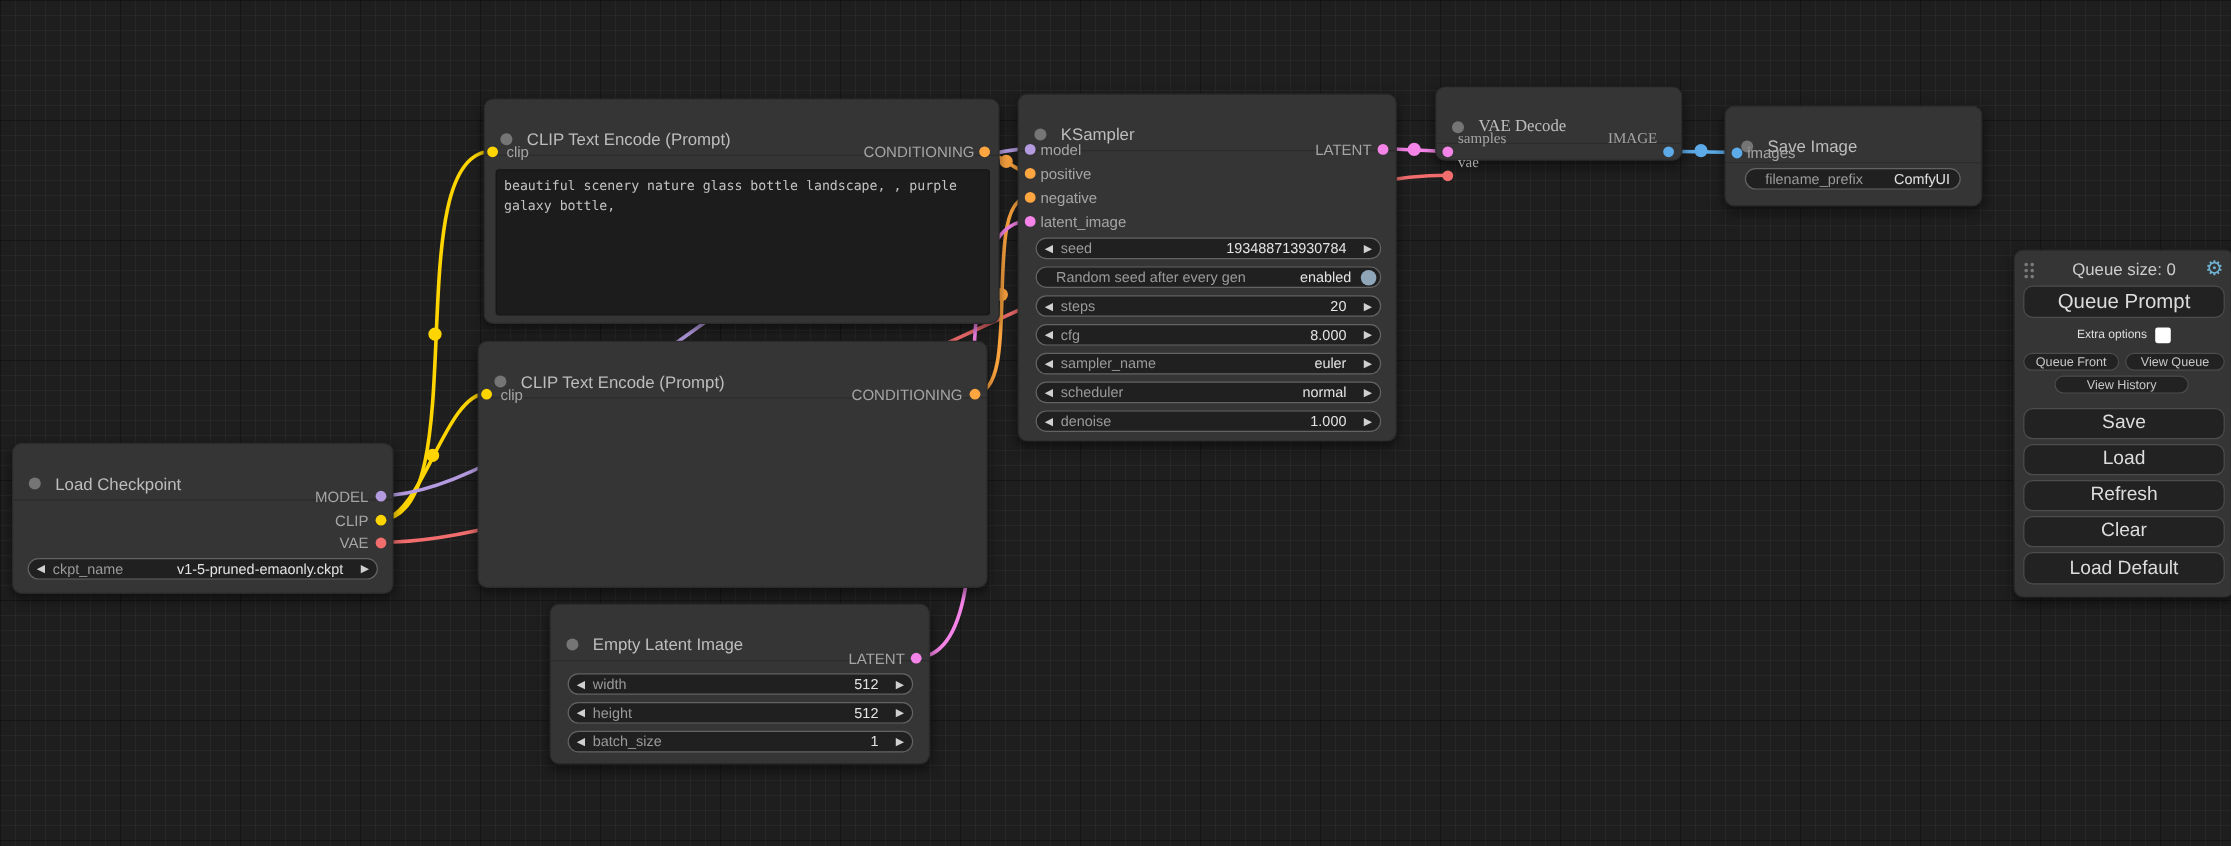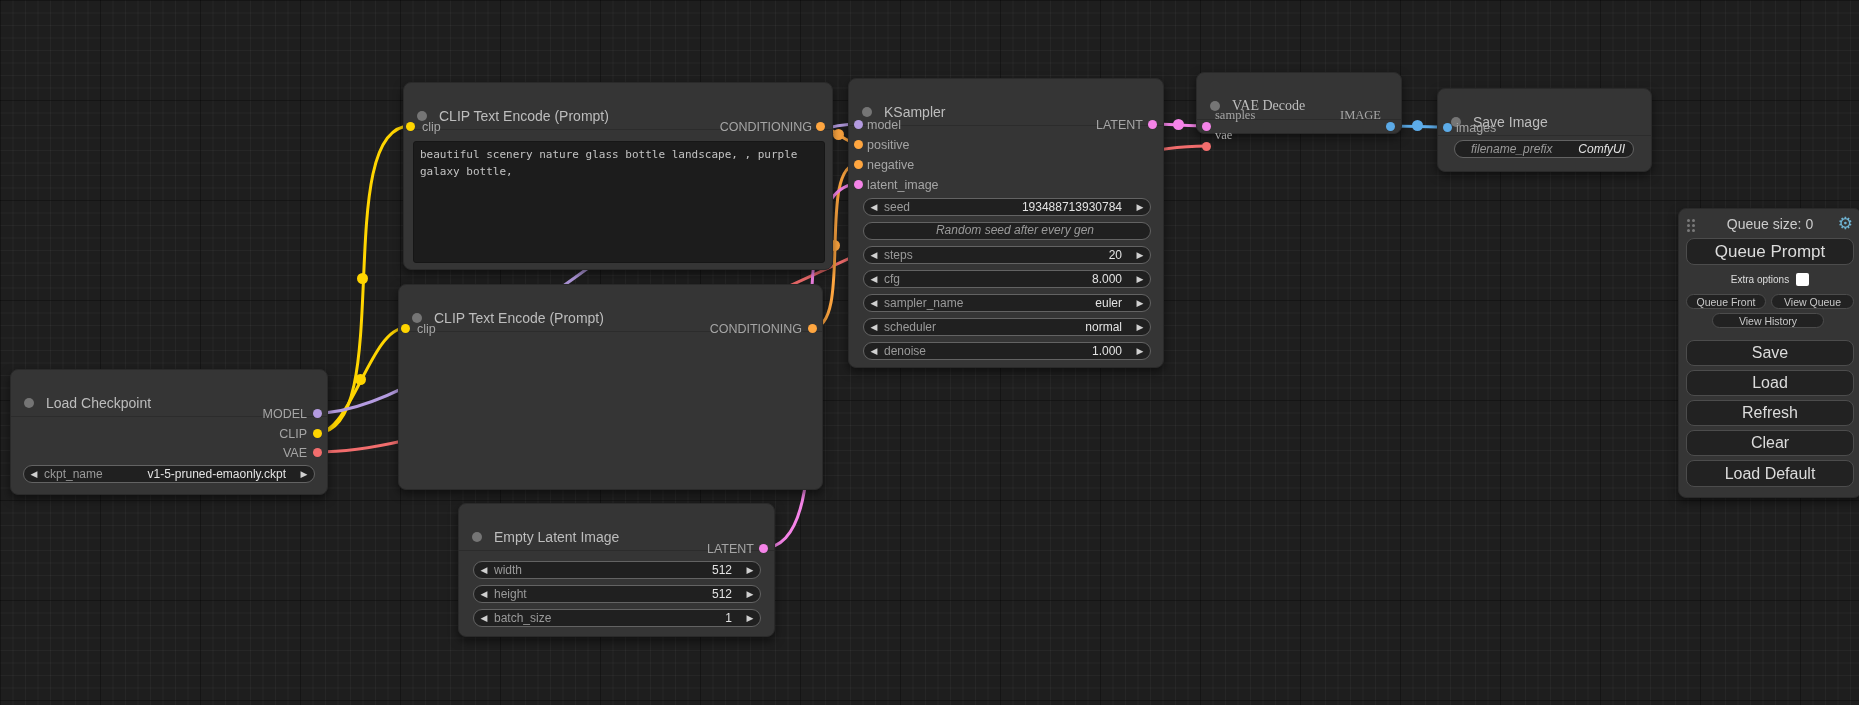--- a/index.html
+++ b/index.html
@@ -42,21 +42,21 @@
     position:absolute; height:18px;
     background:#202020;
     border:1px solid #636363;
     border-radius:10px;
     display:flex; align-items:center;
     font-size:12px; overflow:hidden;
   }
   .warr { color:#d0d0d0; font-size:9px; width:20px; text-align:center; flex:0 0 auto; cursor:pointer; }
   .wname { color:#9a9a9a; flex:0 0 auto; }
   .wval  { color:#e3e3e3; flex:1 1 auto; text-align:right; padding-right:8px; }
-  .widget.no-arrows { padding-left:16px;font-style:italic; }
+  .widget.no-arrows { padding-left:16px; }
   .toggle-circle { width:13px; height:13px; border-radius:50%; margin-right:3px; flex:0 0 auto; }
   .prompt-text {
     position:absolute;
     background:#1c1c1c;
     border:1px solid #161616;
     border-radius:3px;
     color:#c3c3c3;
     font-family:"DejaVu Sans Mono", monospace;
     font-size:11px; line-height:1.5;
     padding:5px 6px;
@@ -182,21 +182,21 @@
   <div class="slot in" style="top:78px;">negative</div>
   <div class="slot in" style="top:98px;">latent_image</div>
   <div class="slot out" style="top:38px;">LATENT</div>
 
   <div class="widget" style="left:14px;top:119px;width:288px;">
     <span class="warr">◀</span>
     <span class="wname">seed</span>
     <span class="wval">193488713930784</span>
     <span class="warr">▶</span>
   </div>
-  <div class="widget no-arrows" style="left:14px;top:143px;width:288px;flex-direction:column;">
+  <div class="widget no-arrows" style="left:14px;top:143px;width:288px;">
     <span class="wname">Random seed after every gen</span>
     <span class="wval">enabled</span>
     <span class="toggle-circle" style="background: rgb(143, 165, 184);"></span>
   </div>
   <div class="widget" style="left:14px;top:167px;width:288px;">
     <span class="warr">◀</span>
     <span class="wname">steps</span>
     <span class="wval">20</span>
     <span class="warr">▶</span>
   </div>

